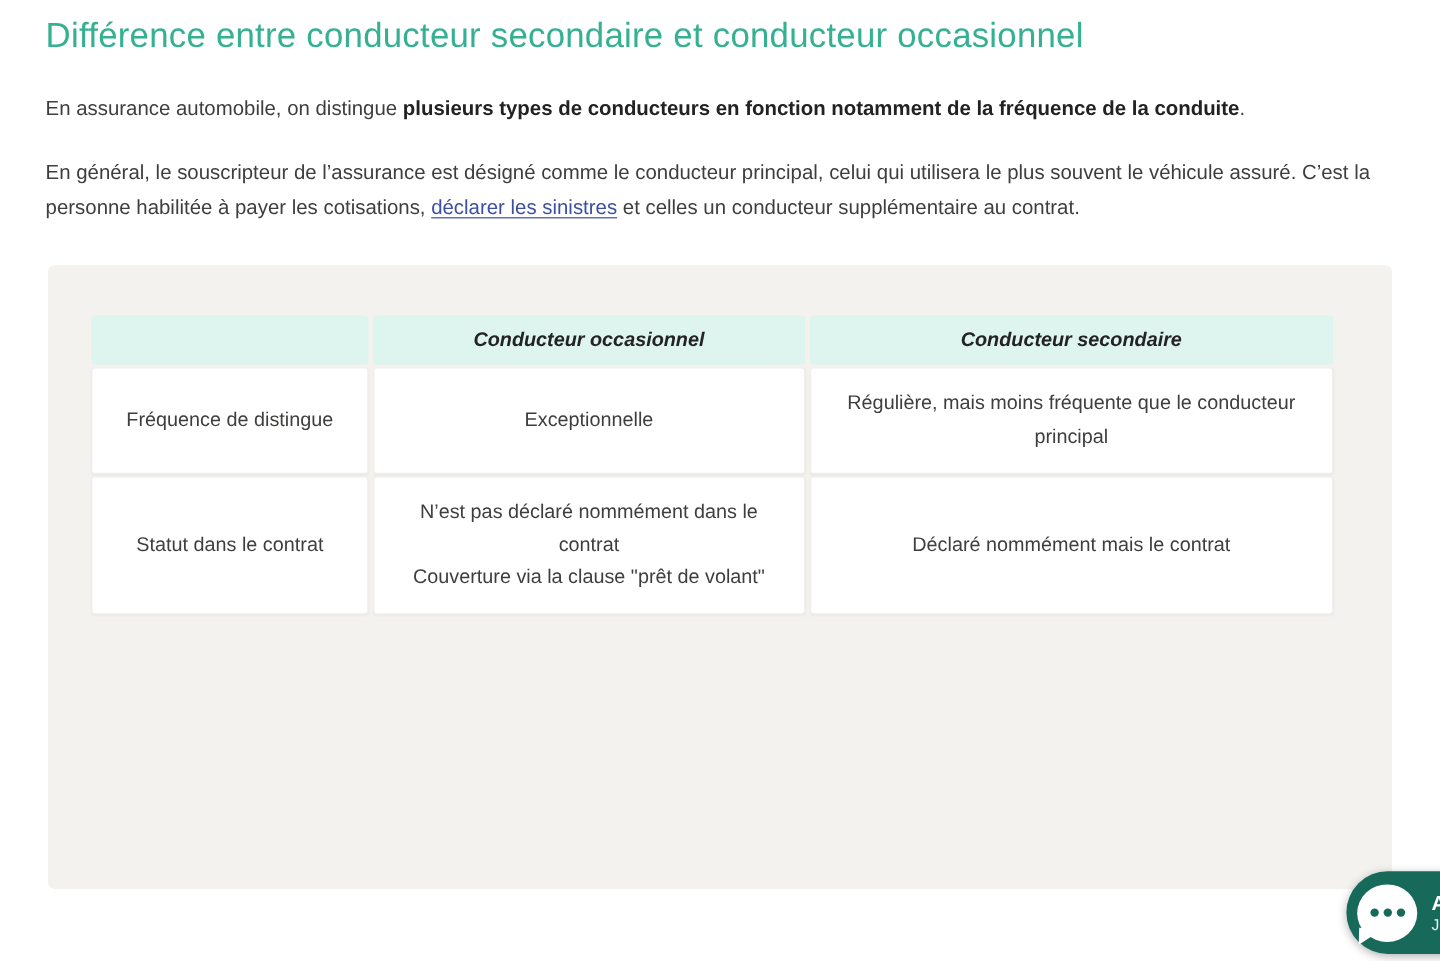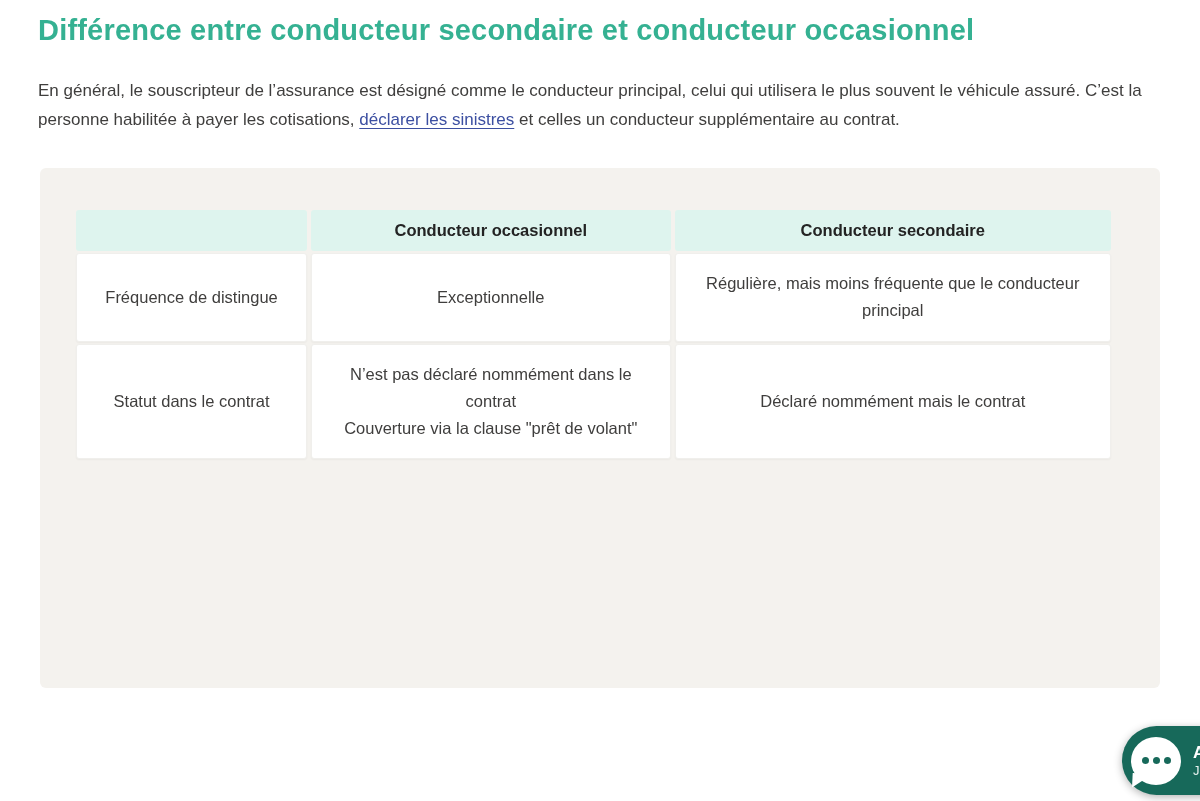--- a/index.html
+++ b/index.html
@@ -13,21 +13,21 @@
     font-family: "Liberation Sans", "DejaVu Sans", sans-serif;
     color: #3f3e3d;
   }
   .content {
     padding: 0 50px 0 38px;
   }
   h1.page-title {
     margin: 12px 0 26px 0;
     font-size: 29px;
     line-height: 1.3;
-    font-weight: 700;
+    font-weight: 400;
     letter-spacing: 0.2px;
     color: #35b192;
   }
   p.para {
     font-size: 17px;
     line-height: 1.72;
     margin: 0 0 24px 0;
     color: #3f3e3d;
   }
   p.para b { color: #232221; }
@@ -56,20 +56,21 @@
   col.c3 { width: 42.5%; }
   table.compare th {
     background: #def4ee;
     color: #232323;
     font-size: 16.5px;
     font-weight: 700;
     text-align: center;
     vertical-align: middle;
     padding: 11px 10px;
     border-radius: 3px;
+    font-style: italic;
   }
   table.compare td {
     background: #ffffff;
     border: 1px solid #f0efec;
     border-radius: 3px;
     box-shadow: 0 1px 2px rgba(0,0,0,0.04);
     color: #3f3e3d;
     font-size: 16.5px;
     line-height: 1.65;
     text-align: center;
@@ -125,20 +126,21 @@
   .chat-text .l1 { color:#fff; font-weight: 700; font-size: 17px; }
   .chat-text .l2 { color:#e8f3f0; font-size: 13px; }
 </style>
 </head>
 <body>
 
 <div class="content">
 
   <h1 class="page-title">Différence entre conducteur secondaire et conducteur occasionnel</h1>
 
+  <p class="para"><span>En assurance automobile, on distingue </span><b>plusieurs types de conducteurs en fonction notamment de la fréquence de la conduite</b><span>.</span></p>
 
   <p class="para"><span>En général, le souscripteur de l’assurance est désigné comme le conducteur principal, celui qui utilisera le plus souvent le véhicule assuré. C’est la personne habilitée à payer les cotisations, </span><a class="text-link">déclarer les sinistres</a><span> et celles un conducteur supplémentaire au contrat.</span></p>
 
 
 </div>
 
 <div class="table-wrap">
   <table class="compare">
     <colgroup>
         <col class="c1">

